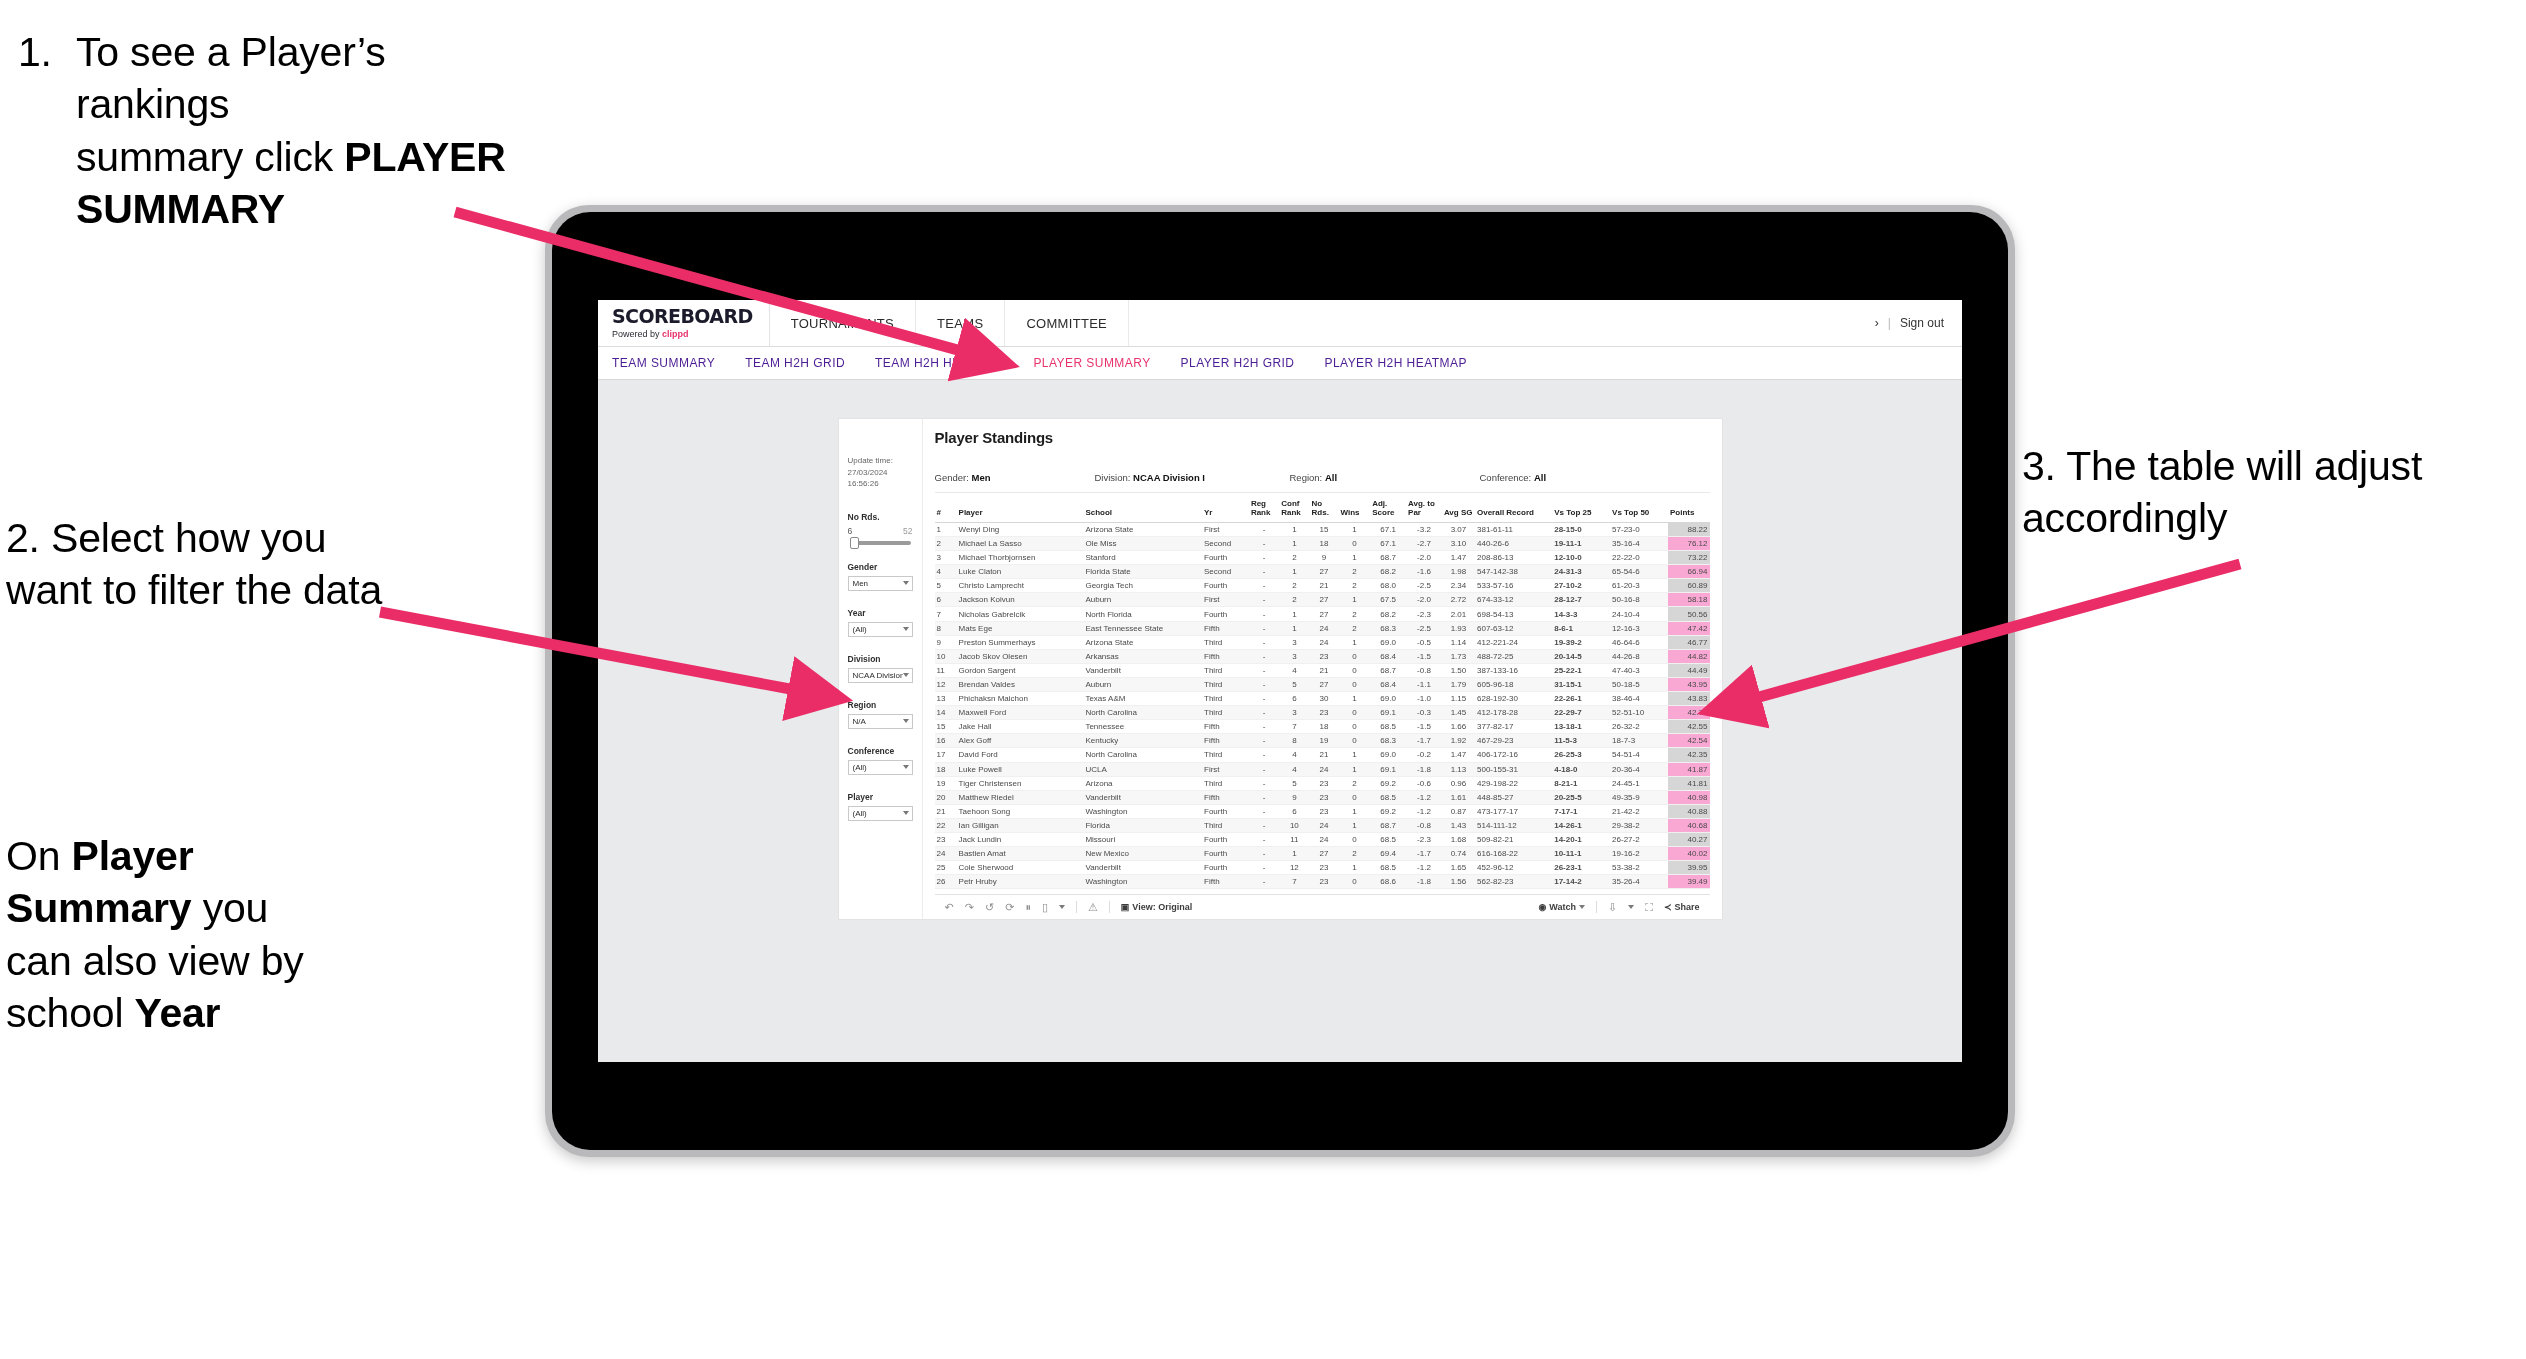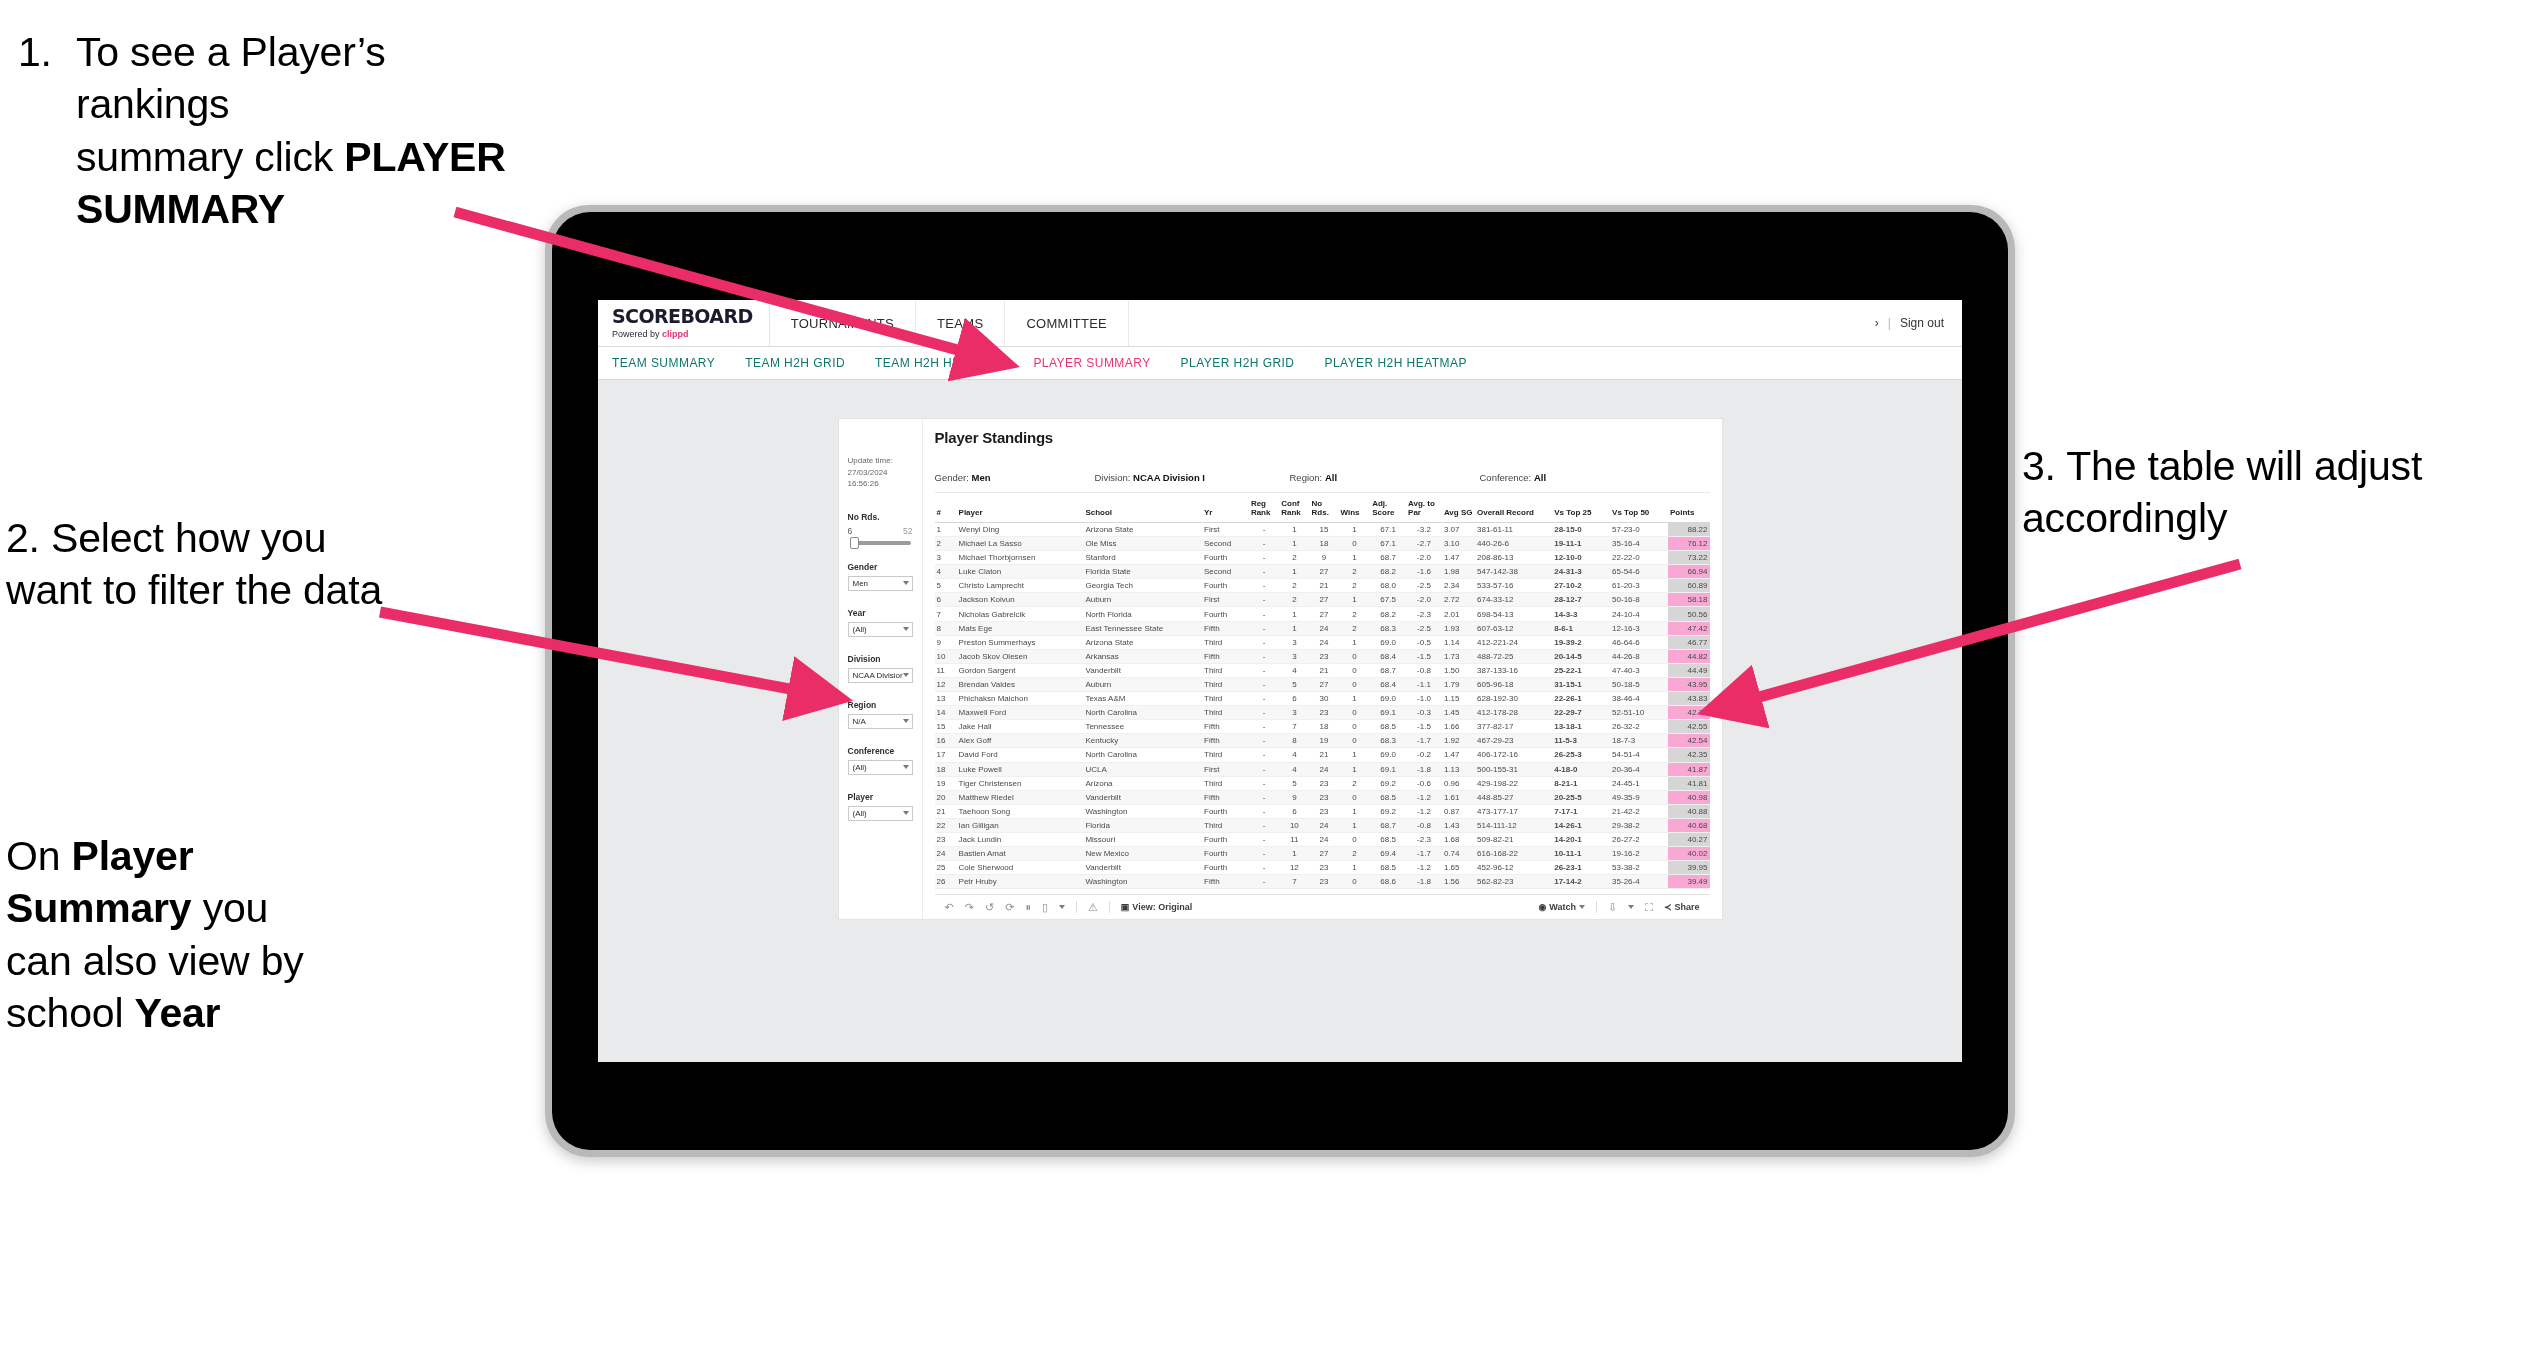--- a/index.html
+++ b/index.html
@@ -43,21 +43,21 @@
   .nav-tabs { display: flex; align-items: stretch; }
   .nav-tab { display: flex; align-items: center; padding: 0 21px; font-size: 13px; color: #2b2b2b;
              letter-spacing: .3px; border-right: 1px solid #e9e9e9; cursor: pointer; }
   .hdr-right { margin-left: auto; display: flex; align-items: center; padding-right: 18px;
                font-size: 12px; color: #333; gap: 9px; }
   .hdr-right .sep { color: #bbb; }
 
   
   .subnav { height: 33px; background: #fff; display: flex; align-items: center;
             padding-left: 14px; gap: 30px; border-bottom: 1px solid #d8d8d8; }
-  .subnav-item { font-size: 12px; color: #0f766e; letter-spacing: .45px; cursor: pointer; }
+  .subnav-item { font-size: 12px; color: #4c1d95; letter-spacing: .45px; cursor: pointer; }
   .subnav-item.active { color: #e8336d; }
 
   
   .dash-wrap { padding: 38px 0 0 0; display: flex; justify-content: center; }
   .dash { width: 885px; background: #fff; display: flex; border: 1px solid #e3e3e3; }
 
   
   .filters { width: 84px; padding: 10px 9px 12px 9px; border-right: 1px solid #ececec; flex: none; }
   .flt { margin-bottom: 17px; }
   .flt-label { font-size: 8.5px; color: #2f2f2f; font-weight: 700; margin-bottom: 4px; }
@@ -94,21 +94,21 @@
   .c-num { width: 16px; text-align: left; }
   .c-player { width: 92px; }
   .c-school { width: 86px; }
   .c-yr { width: 34px; }
   .c-rr { width: 22px; text-align: center; }
   .c-cr { width: 22px; text-align: center; }
   .c-nr { width: 21px; text-align: center; }
   .c-w  { width: 23px; text-align: center; margin-top: 43px; }
   .c-adj { width: 26px; text-align: center; }
   .c-atp { width: 26px; text-align: center; }
-  .c-sg { width: 24px; text-align: left; }
+  .c-sg { width: 24px; text-align: center; }
   .c-rec { width: 56px; }
   .c-t25 { width: 42px; font-weight: bold; }
   .c-t50 { width: 42px; }
   .c-pts { width: 30px; text-align: right; }
   td.c-pts { background: #d6d6d6; color: #3a3a3a; padding-right: 4px; }
   tr.alt td.c-pts { background: #f9a8d4; }
   th.c-pts { background: transparent; }
 
   
   .toolbar { margin-top: 5px; height: 25px; border-top: 1px solid #e2e2e2;

